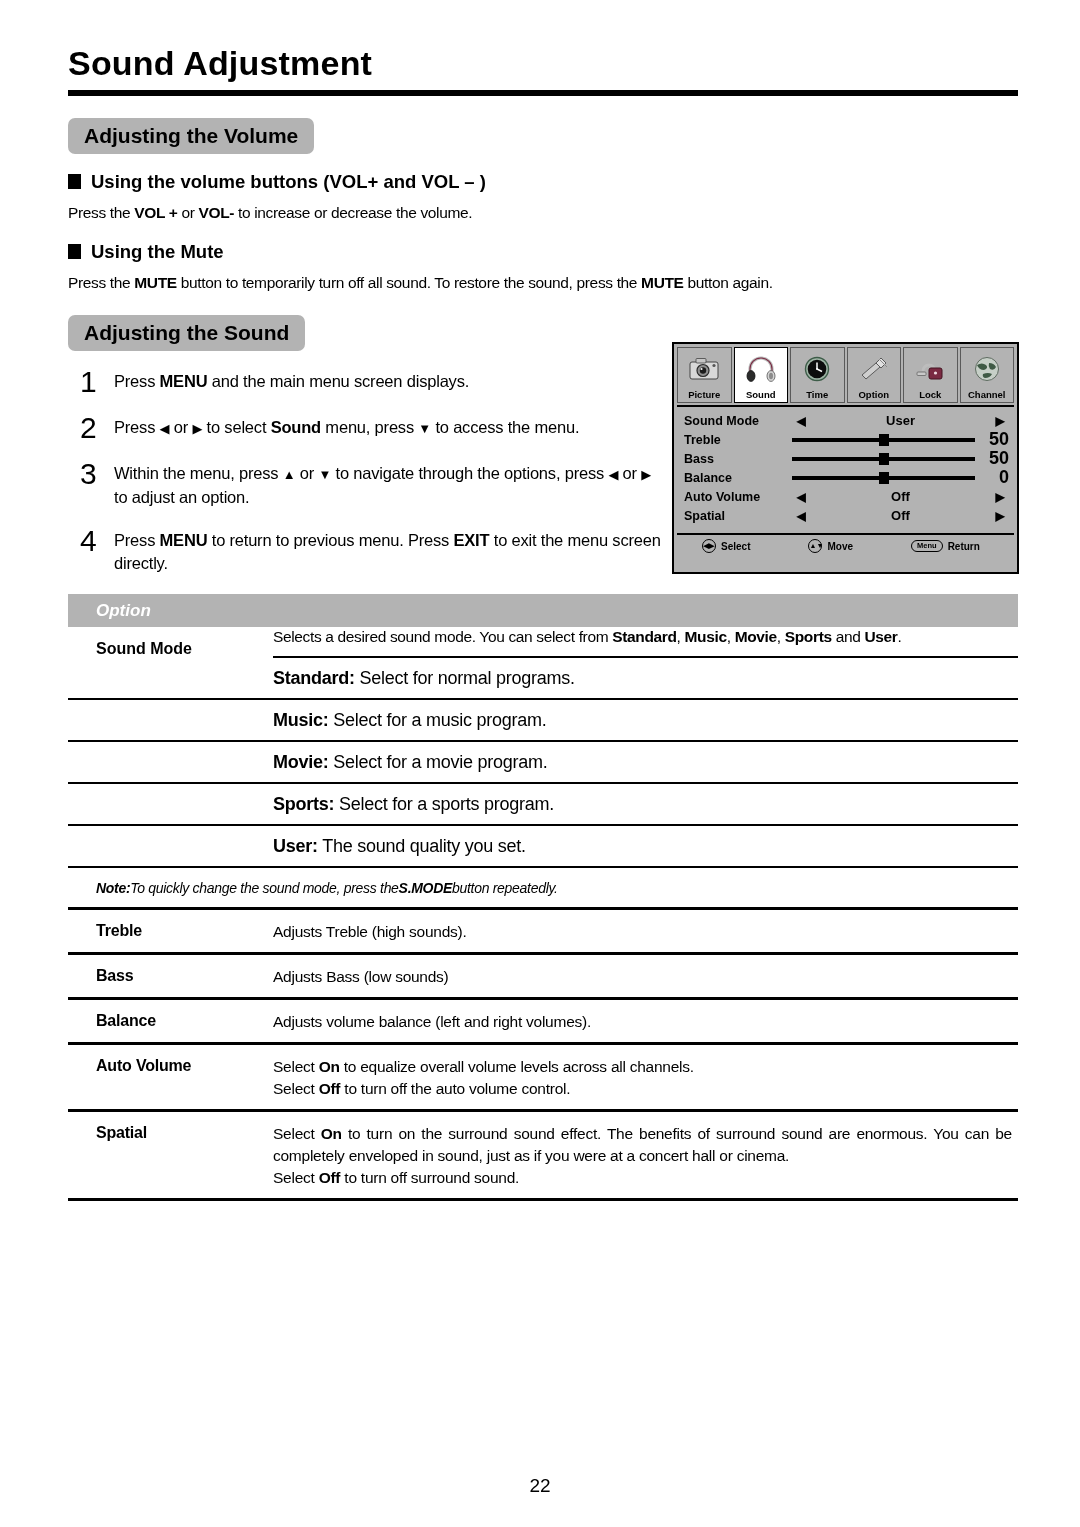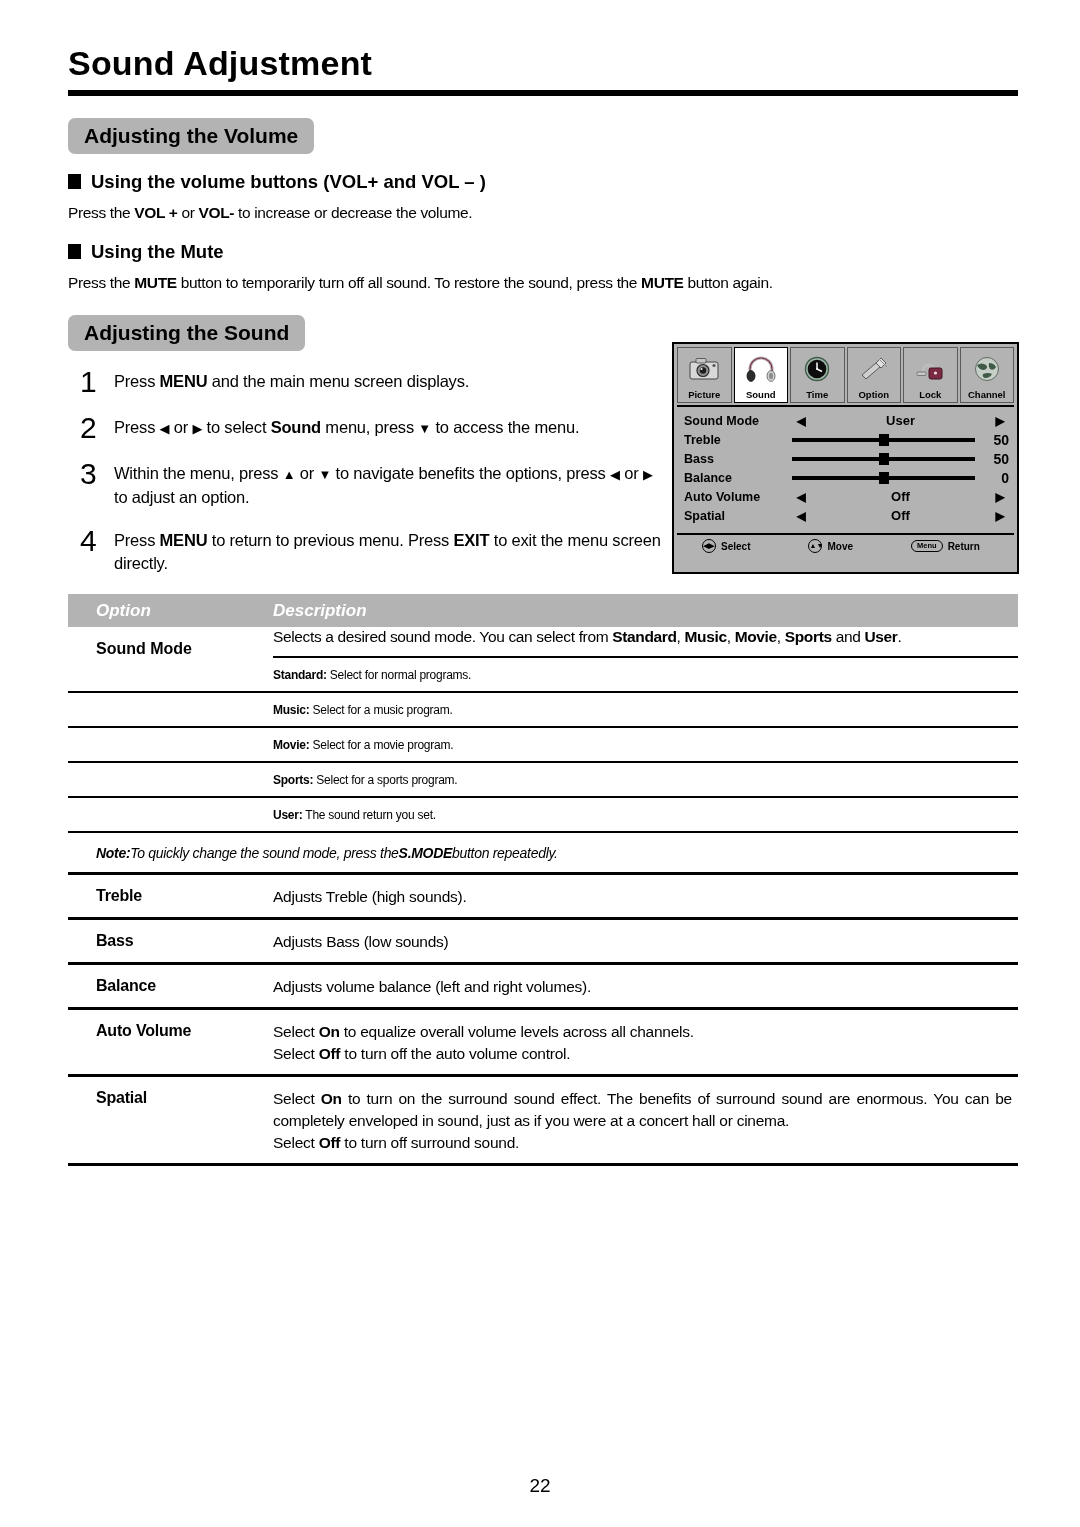--- a/index.html
+++ b/index.html
@@ -206,21 +206,21 @@
     top: -4px;
     width: 10px;
     height: 12px;
     background: #000000;
     transform: translateX(-50%);
   }
   .slider-value {
     width: 26px;
     flex: 0 0 26px;
     text-align: right;
-    font-size: 14px;
+    font-size: 18px;
   }
   .osd-footer-rule {
     height: 2px;
     background: #000000;
     margin: 8px 3px 0 3px;
   }
   .osd-footer {
     display: flex;
     align-items: center;
     height: 22px;
@@ -315,21 +315,21 @@
     border-bottom: 2px solid #000000;
     align-items: center;
   }
   .submode-spacer {
     width: 205px;
     flex: 0 0 205px;
   }
   .submode-text {
     flex: 1 1 auto;
     padding: 10px 0 9px 0;
-    font-size: 12px;
+    font-size: 18px;
     letter-spacing: -0.25px;
   }
   .submode-text b { font-weight: bold; }
   .sound-mode-block {
     display: flex;
   }
   .sound-mode-label {
     width: 205px;
     flex: 0 0 205px;
     padding: 13px 0 0 28px;
@@ -395,21 +395,21 @@
         <div class="step-text"><span>Press </span><b>MENU</b><span> and the main menu screen displays.</span></div>
       </div>
 
       <div class="step">
         <div class="step-num">2</div>
         <div class="step-text"><span>Press </span><span class="arrow">◀</span><span> or </span><span class="arrow">▶</span><span> to select </span><b>Sound</b><span> menu,  press </span><span class="arrow">▼</span><span> to access the menu.</span></div>
       </div>
 
       <div class="step">
         <div class="step-num">3</div>
-        <div class="step-text"><span>Within the menu, press </span><span class="arrow">▲</span><span> or </span><span class="arrow">▼</span><span> to navigate benefits the options, press </span><span class="arrow">◀</span><span> or </span><span class="arrow">▶</span><span> to adjust an option.</span></div>
+        <div class="step-text"><span>Within the menu, press </span><span class="arrow">▲</span><span> or </span><span class="arrow">▼</span><span> to navigate through the options, press </span><span class="arrow">◀</span><span> or </span><span class="arrow">▶</span><span> to adjust an option.</span></div>
       </div>
 
       <div class="step">
         <div class="step-num">4</div>
         <div class="step-text"><span>Press </span><b>MENU</b><span> to return to previous menu. Press </span><b>EXIT</b><span> to exit the menu screen directly.</span></div>
       </div>
 
     </div>
   </div>
 
@@ -572,21 +572,20 @@
         <span class="pill-key">Menu</span>
         <span>Return</span>
       </span>
     </div>
   </div>
 
   <div class="opt-table">
 
     <div class="thead">
       <div class="th opt">Option</div>
-      <div class="th desc">Description</div>
     </div>
 
     <div class="sound-mode-block">
       <div class="sound-mode-label">Sound Mode</div>
       <div class="sound-mode-right">
         <div class="sm-first">
           <span>Selects a desired sound mode.  You can select from </span><b>Standard</b><span>, </span><b>Music</b><span>, </span><b>Movie</b><span>, </span><b>Sports</b><span> and </span><b>User</b><span>.</span>
         </div>
       </div>
     </div>
@@ -602,21 +601,21 @@
     <div class="submode-row">
       <div class="submode-spacer"></div>
       <div class="submode-text"><b>Movie:</b><span> Select for a movie program.</span></div>
     </div>
     <div class="submode-row">
       <div class="submode-spacer"></div>
       <div class="submode-text"><b>Sports:</b><span> Select for a sports program.</span></div>
     </div>
     <div class="submode-row">
       <div class="submode-spacer"></div>
-      <div class="submode-text"><b>User:</b><span> The sound return you set.</span></div>
+      <div class="submode-text"><b>User:</b><span> The sound quality you set.</span></div>
     </div>
 
     <div class="note-row">
         <b>Note:</b>
         <span> To quickly change the sound mode, press the </span>
         <b>S.MODE</b>
         <span> button repeatedly.</span>
       </div>
 
     <div class="trow">

